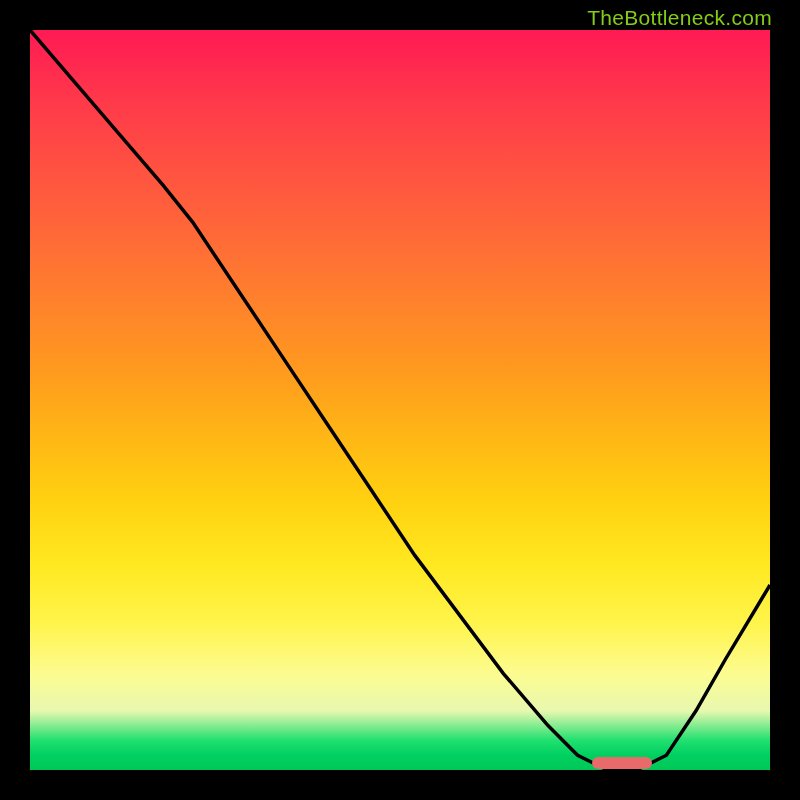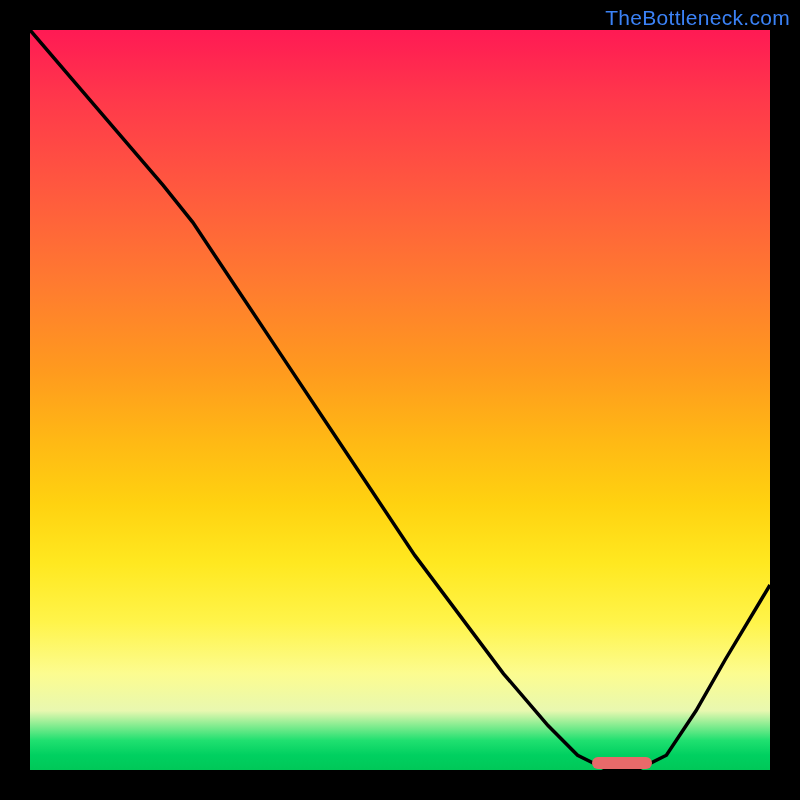--- a/index.html
+++ b/index.html
@@ -38,22 +38,22 @@
       #fcfc90 87%,
       #e8f8b0 92%,
       #20e070 96%,
       #00d060 98%,
       #00c858 100%
     );
   }
   .watermark {
     position: absolute;
     top: 6px;
-    right: 10px;
-    color: #3b82f6;
+    right: 28px;
+    color: #84cc16;
     font-size: 21px;
     letter-spacing: 0.3px;
     font-weight: 500;
   }
   svg.curve {
     position: absolute;
     left: 0;
     top: 0;
   }
   .red-accent {

